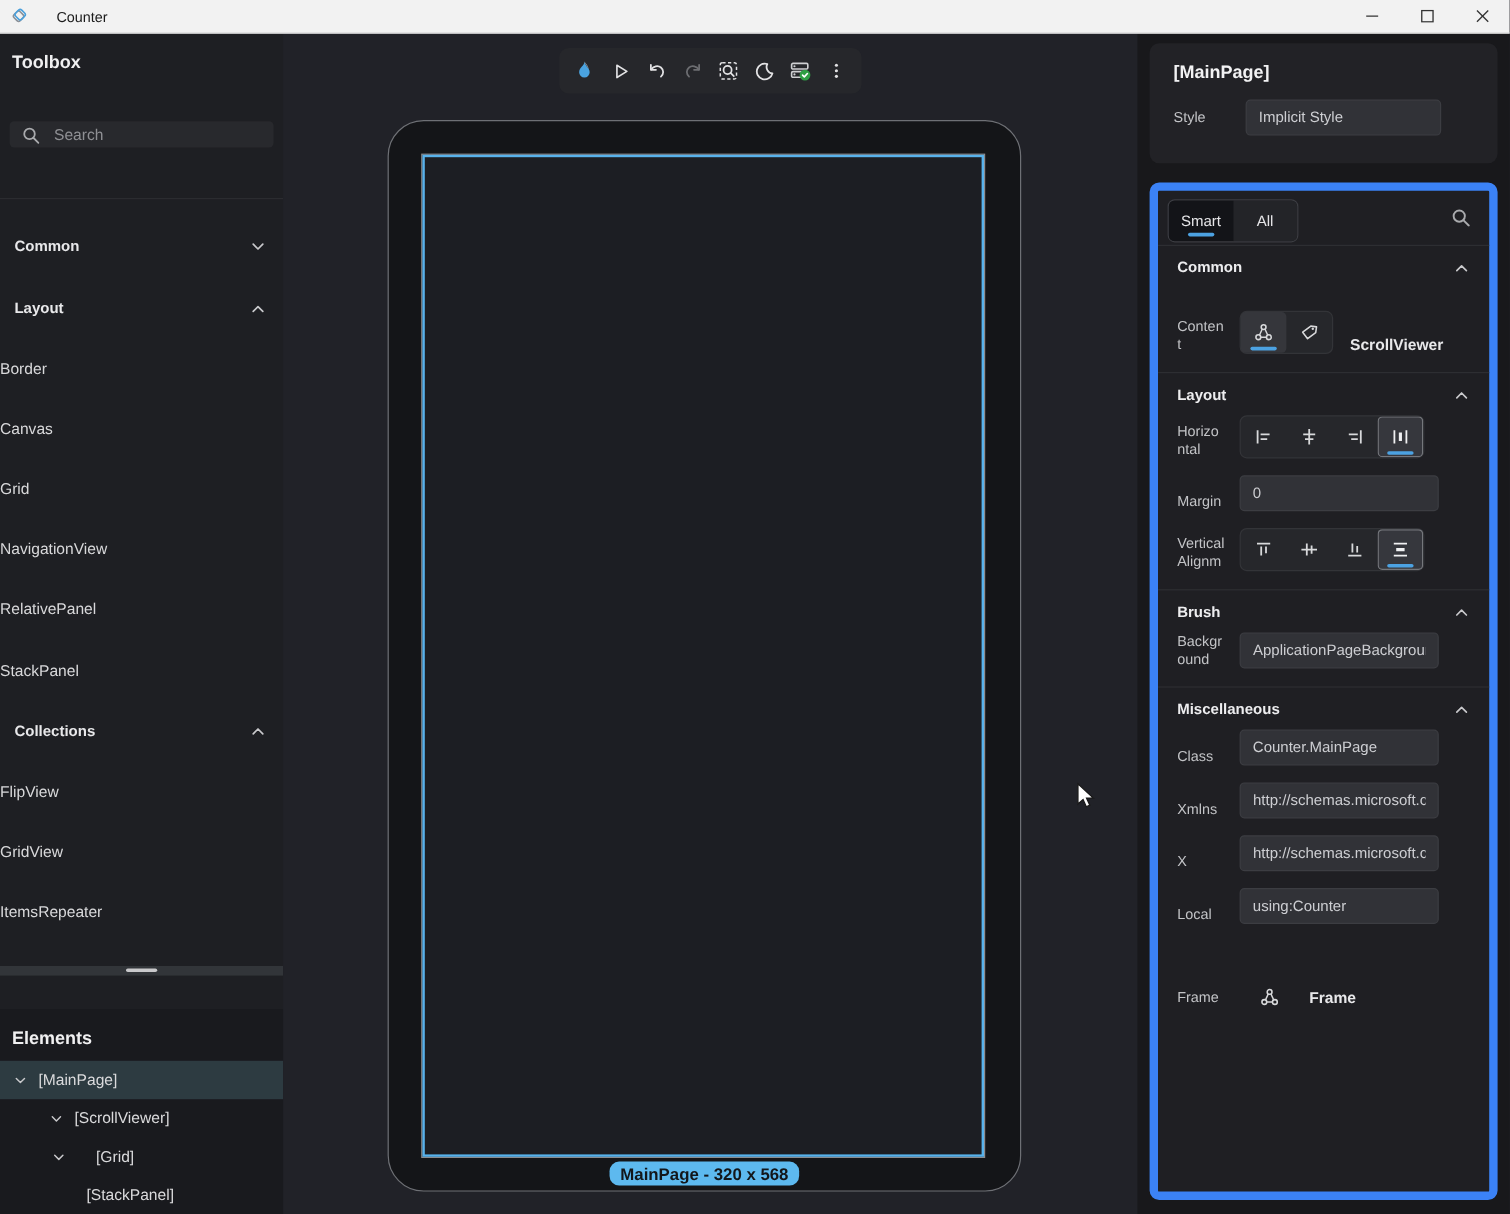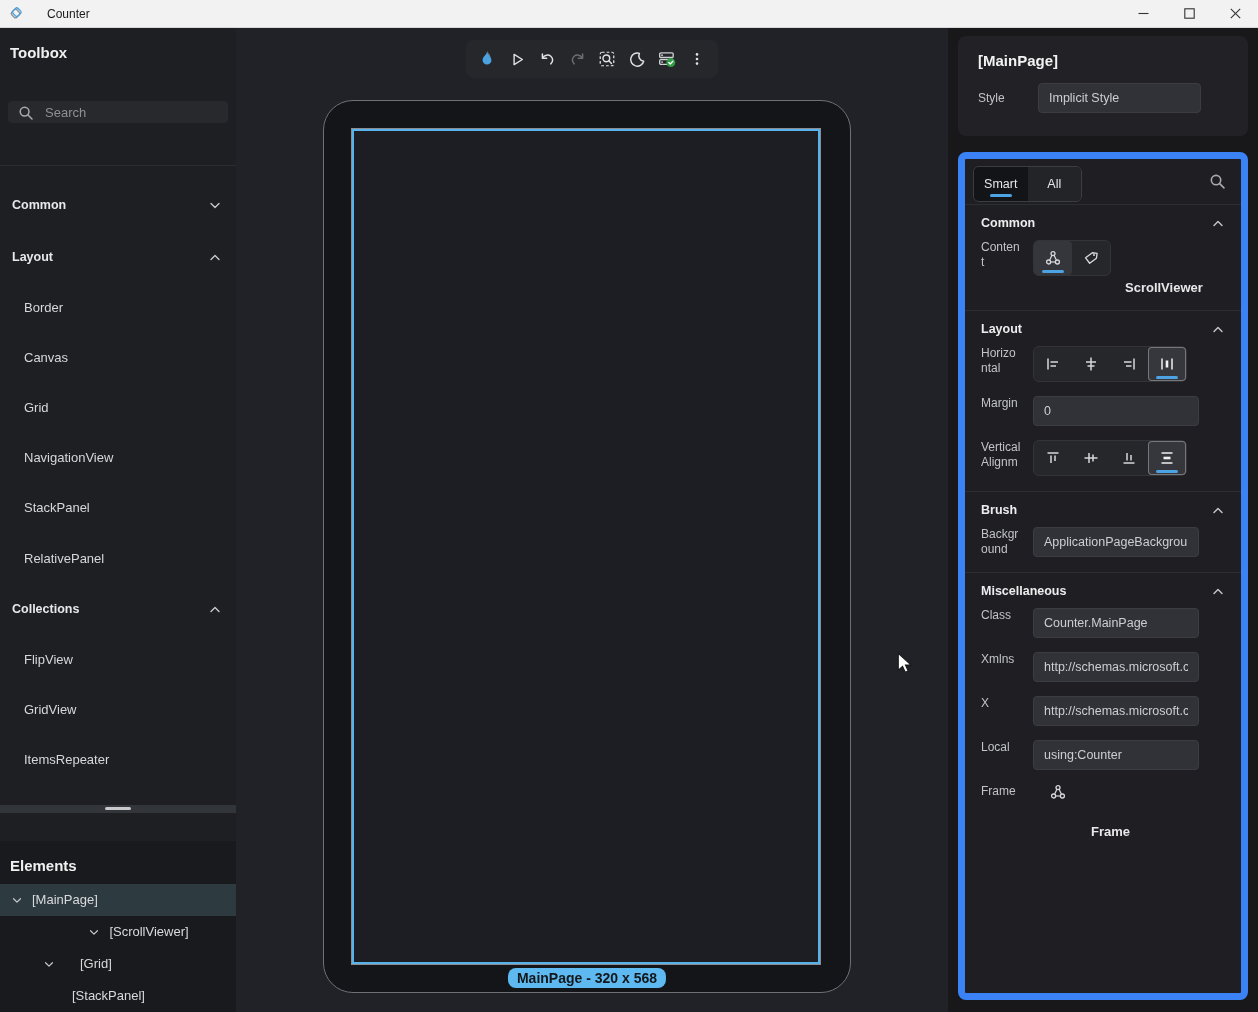--- a/index.html
+++ b/index.html
@@ -24,21 +24,21 @@
   .panel-title { font-size:15px; font-weight:bold; color:#f0f0f1; padding:16px 10px 10px 10px; }
   .searchbox { margin:2px 8px 14px 8px; height:32px; background:#28292d; border-radius:4px;
     display:flex; align-items:center; padding:0 10px; }
   .searchbox input { flex:1; background:transparent; border:none; outline:none; color:#d8d8da;
     font-size:13px; margin-left:12px; font-family:"Liberation Sans",sans-serif; }
   .searchbox input::placeholder { color:#8f9094; }
   .tb-divider { height:1px; background:#2b2c30; }
   .sec-head { height:34px; display:flex; align-items:center; padding:0 14px 0 12px; cursor:default; }
   .sec-head .lbl { font-size:12.5px; font-weight:bold; color:#e8e8ea; }
   .sec-head .chev { margin-left:auto; display:flex; }
-  .tb-item { height:32px; display:flex; align-items:center; padding-left:24px; font-size:13px; color:#d8d8da; cursor:default; }
+  .tb-item { height:32px; display:flex; align-items:center; font-size:13px; color:#d8d8da; cursor:default; }
   .splitter { height:12px; background:#323539; display:flex; align-items:center; justify-content:center; margin-top:6px; }
   .splitter .grip { width:26px; height:3px; border-radius:2px; background:#c9c9cb; }
   .elements { flex:1; background:#191a1e; }
   .tree-row { height:32px; display:flex; align-items:center; font-size:13px; color:#dadadc; cursor:default; }
   .tree-row.selected { background:#2d3b41; }
   .tree-row .tchev { display:flex; width:14px; justify-content:center; }
 
   
   .toolbar { position:absolute; left:50%; transform:translateX(-50%); top:12px; height:38px;
     background:#26272b; border-radius:8px; display:flex; align-items:center; padding:0 6px; z-index:5; }
@@ -66,21 +66,21 @@
   .tab { flex:1; border:none; font-size:12.5px; color:#e6e6e8; background:#232428; position:relative; cursor:default;
     font-family:"Liberation Sans",sans-serif; }
   .tab.active { background:#131418; }
   .underline { position:absolute; left:50%; transform:translateX(-50%); bottom:4px; width:22px; height:3px;
     border-radius:2px; background:#4ca2e2; }
   .insp-search { position:absolute; right:16px; top:14px; background:none; border:none; cursor:default; }
   .p-divider { height:1px; background:#2d2e32; margin-top:8px; }
   .p-sec-head { display:flex; align-items:center; padding:10px 16px 2px 16px; height:28px; }
   .p-sec-head .lbl { font-size:12.5px; font-weight:bold; color:#ededef; }
   .p-sec-head .chev { margin-left:auto; display:flex; }
-  .prop-row { display:flex; align-items:flex-start; padding:7px 12px 7px 16px; }
+  .prop-row { display:flex; align-items:flex-end; padding:7px 12px 7px 16px; }
   .prop-row .txt-input { width:166px; }
   .prop-value { font-size:13px; font-weight:bold; color:#e8e8ea; margin-left:14px;margin-top:40px; }
   .btn-group { display:flex; background:#26272b; border:1px solid #333438; border-radius:6px; }
   .icon-btn { width:38px; height:34px; border:none; background:transparent; position:relative;
     display:flex; align-items:center; justify-content:center; border-radius:4px; cursor:default; }
   .icon-btn.selected { background:#36373d; box-shadow:inset 0 0 0 1px #75777c; }
   .frame-icon-wrap { margin-left:6px; display:flex; width:38px; justify-content:center; }
 
   svg { display:block; }
 </style>
@@ -164,22 +164,22 @@
     <span class="chev">
         <svg width="14" height="14" viewBox="0 0 14 14">
           <use href="#i-chev-up"></use>
         </svg>
       </span>
   </div>
   <div class="tb-item">Border</div>
   <div class="tb-item">Canvas</div>
   <div class="tb-item">Grid</div>
   <div class="tb-item">NavigationView</div>
+  <div class="tb-item">RelativePanel</div>
   <div class="tb-item">StackPanel</div>
-  <div class="tb-item">RelativePanel</div>
 
   <div class="sec-head">
     <span class="lbl">Collections</span>
     <span class="chev">
         <svg width="14" height="14" viewBox="0 0 14 14">
           <use href="#i-chev-up"></use>
         </svg>
       </span>
   </div>
   <div class="tb-item">FlipView</div>
@@ -193,21 +193,21 @@
   <div class="elements">
     <div class="panel-title">Elements</div>
     <div class="tree-row selected" style="padding-left:10px;">
       <span class="tchev">
           <svg width="12" height="12" viewBox="0 0 14 14">
             <use href="#i-chev-down"></use>
           </svg>
         </span>
       <span style="margin-left:8px;">[MainPage]</span>
     </div>
-    <div class="tree-row" style="padding-left:40px;justify-content:center;">
+    <div class="tree-row" style="padding-left:40px;">
       <span class="tchev">
           <svg width="12" height="12" viewBox="0 0 14 14">
             <use href="#i-chev-down"></use>
           </svg>
         </span>
       <span style="margin-left:8px;">[ScrollViewer]</span>
     </div>
     <div class="tree-row" style="padding-left:42px;">
       <span class="tchev">
           <svg width="12" height="12" viewBox="0 0 14 14">

